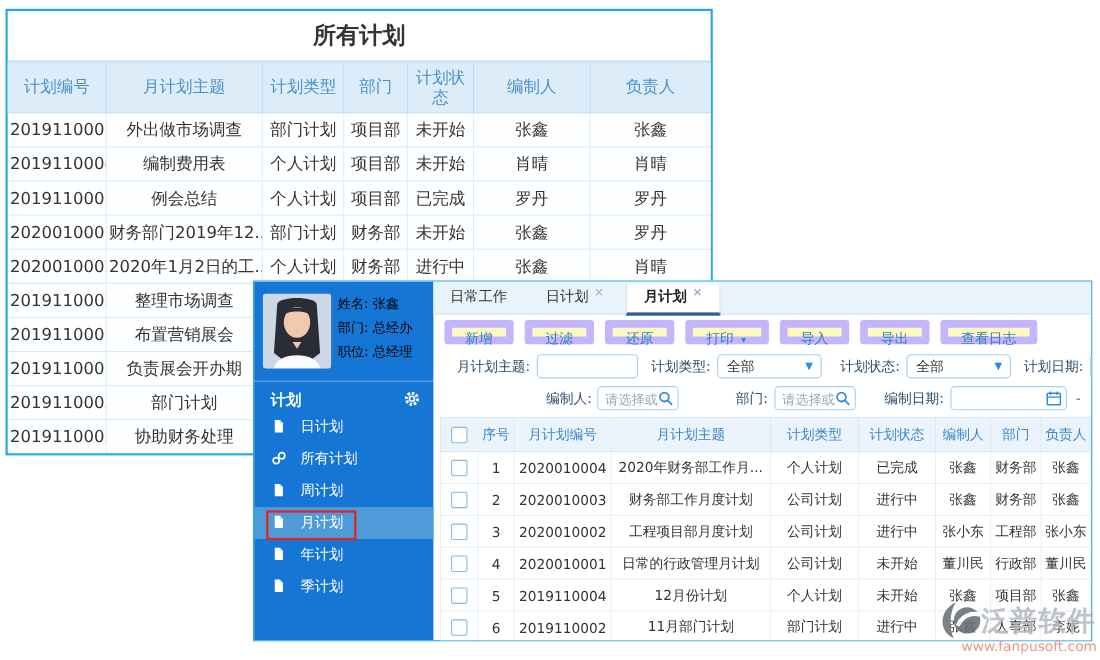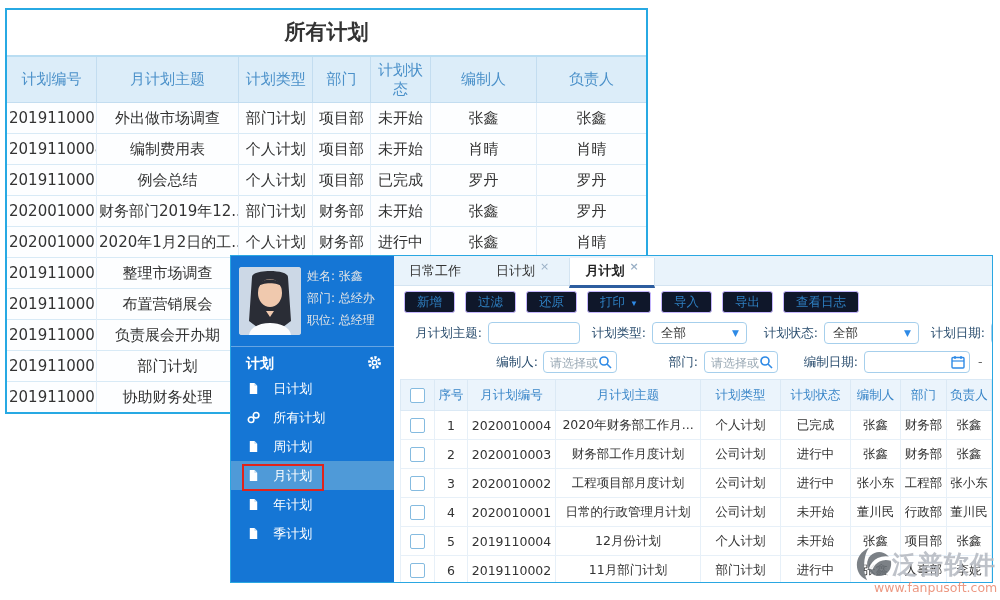--- a/index.html
+++ b/index.html
@@ -16,39 +16,39 @@
   table.bg-grid th:first-child{border-left:none;}
   table.bg-grid td{height:30px;font-size:15px;color:#333;text-align:center;border-left:1px solid #e2eef8;
                    border-top:1px solid #d8eaf6;padding:0 2px;white-space:nowrap;overflow:hidden;background:#fdfeff;}
   table.bg-grid td:first-child{border-left:none;}
 
   
   .fg-win{position:absolute;left:230px;top:255px;width:761px;height:326px;background:#fff;z-index:20;
           border:1px solid #2aa7e2;overflow:hidden;}
   .sidebar{position:absolute;left:0;top:0;width:163px;height:326px;background:#1576d5;color:#fff;}
   .avatar{position:absolute;left:8px;top:11px;width:62px;height:68px;border-radius:3px;overflow:hidden;background:#cdd9e6;}
-  .profile-line{position:absolute;left:76px;font-size:12px;color:#e5e5e5;white-space:nowrap;}
+  .profile-line{position:absolute;left:76px;font-size:12px;color:#000000;white-space:nowrap;}
   .side-section{position:absolute;left:0;top:90px;width:163px;height:26px;border-top:1px solid rgba(255,255,255,.35);}
   .side-section .cap{position:absolute;left:15px;top:8px;font-size:14px;font-weight:bold;}
   .side-section .gear{position:absolute;right:12px;top:8px;width:15px;height:15px;}
   .menu{position:absolute;left:0;top:118px;width:163px;}
   .menu-item{position:relative;height:29px;line-height:29px;font-size:13px;padding-left:16px;cursor:pointer;}
   .menu-item .mi-icon{display:inline-block;width:13px;height:13px;vertical-align:-2px;margin-right:9px;}
   .menu-item.active{background:#4f9ad8;}
   .red-box{position:absolute;left:11px;top:3px;width:78px;height:23px;border:2px solid #e2231a;}
 
   .content{position:absolute;left:163px;top:0;width:598px;height:326px;}
   .tabbar{height:29px;background:#e9f3fb;border-bottom:1px solid #d4e4f1;white-space:nowrap;}
   .tab{display:inline-block;padding:0 15px;line-height:29px;font-size:13px;color:#333;cursor:pointer;}
   .tab .x{font-size:11px;color:#9ab0c6;margin-left:5px;position:relative;top:-5px;}
   .tab.active{background:#fff;border-left:1px solid #d4e4f1;border-right:1px solid #d4e4f1;
               border-bottom:3px solid #2d5d9f;line-height:26px;font-weight:bold;color:#222;}
   .toolbar{height:31px;padding-left:10px;display:flex;align-items:center;gap:10px;}
-  .btn{height:22px;line-height:20px;padding:0 12px;border:1px solid #c4b5fd;border-radius:3px;color:#2e7fc1;
-       background:#0f172a;font-size:12.5px;cursor:pointer;white-space:nowrap;}
+  .btn{height:22px;line-height:20px;padding:0 12px;border:7px solid #c4b5fd;border-radius:3px;color:#2e7fc1;
+       background:#fef9c3;font-size:12.5px;cursor:pointer;white-space:nowrap;}
   .btn .caret{font-size:8px;color:#2e8ae6;margin-left:5px;}
   .filters{position:relative;height:62px;margin-left:16px;}
   .flabel{position:absolute;height:22px;line-height:22px;font-size:12.5px;color:#2a4d6e;text-align:right;white-space:nowrap;}
   .ffield{position:absolute;height:22px;box-sizing:border-box;border:1px solid #a6cfec;border-radius:4px;background:#fff;}
   .ffield input{width:100%;height:100%;border:none;outline:none;background:transparent;font-size:12px;
                 font-family:inherit;padding:0 18px 0 6px;box-sizing:border-box;color:#333;}
   .ffield input::placeholder{color:#9aa9b5;}
   .fselect{line-height:20px;font-size:12.5px;color:#333;padding-left:8px;}
   .fselect .caret{position:absolute;right:7px;top:0;font-size:9px;color:#2e8ae6;line-height:20px;}
   .ficon{position:absolute;right:4px;top:3px;width:14px;height:14px;}

